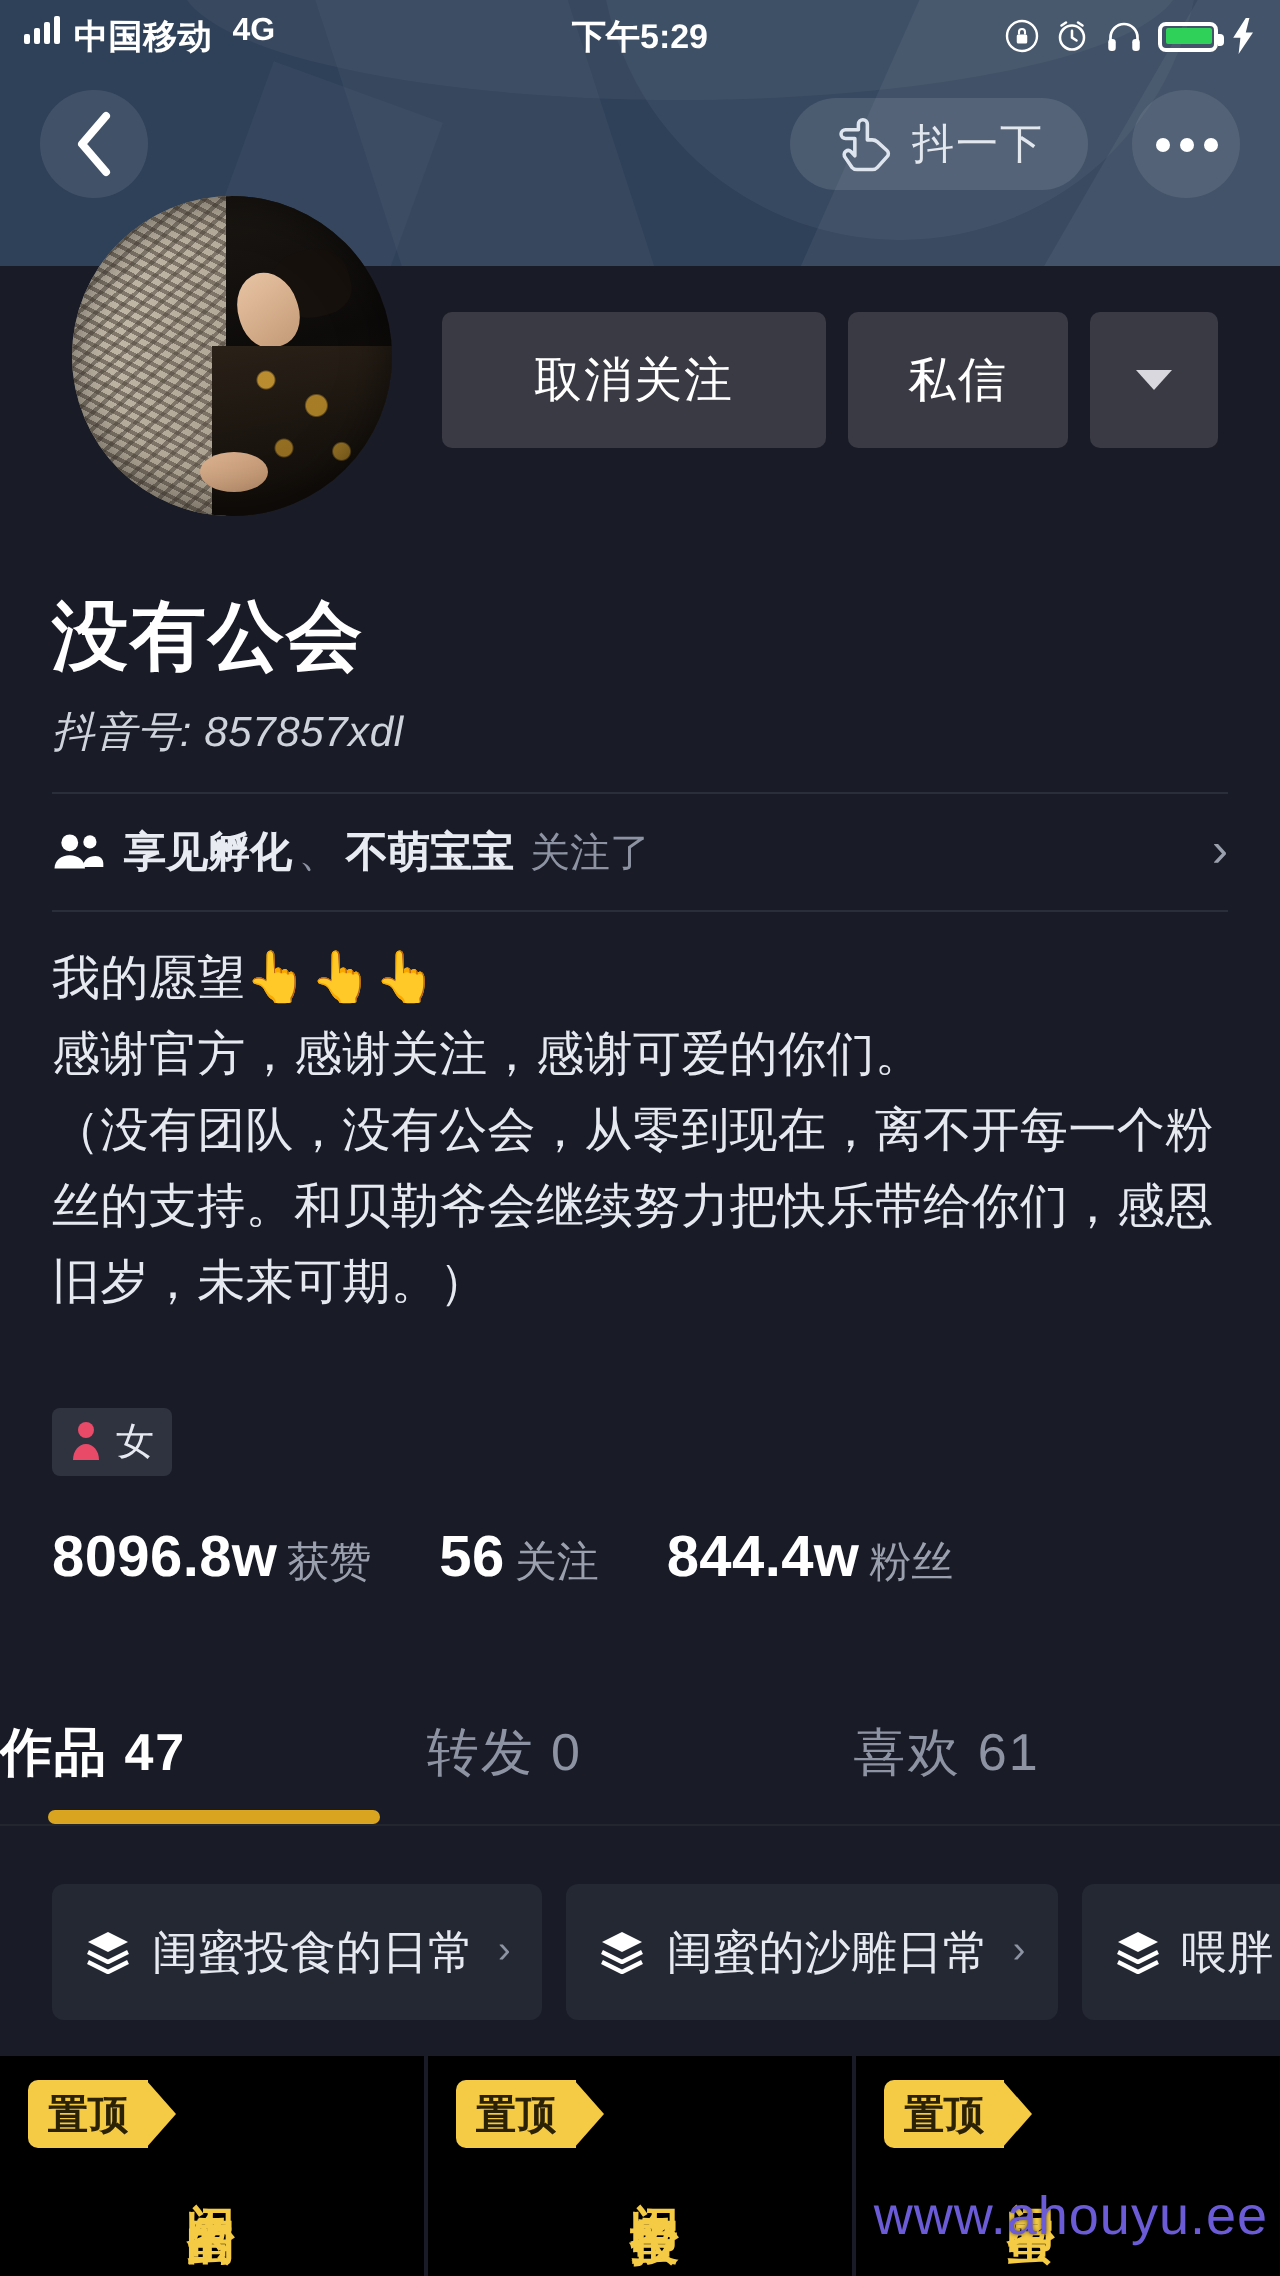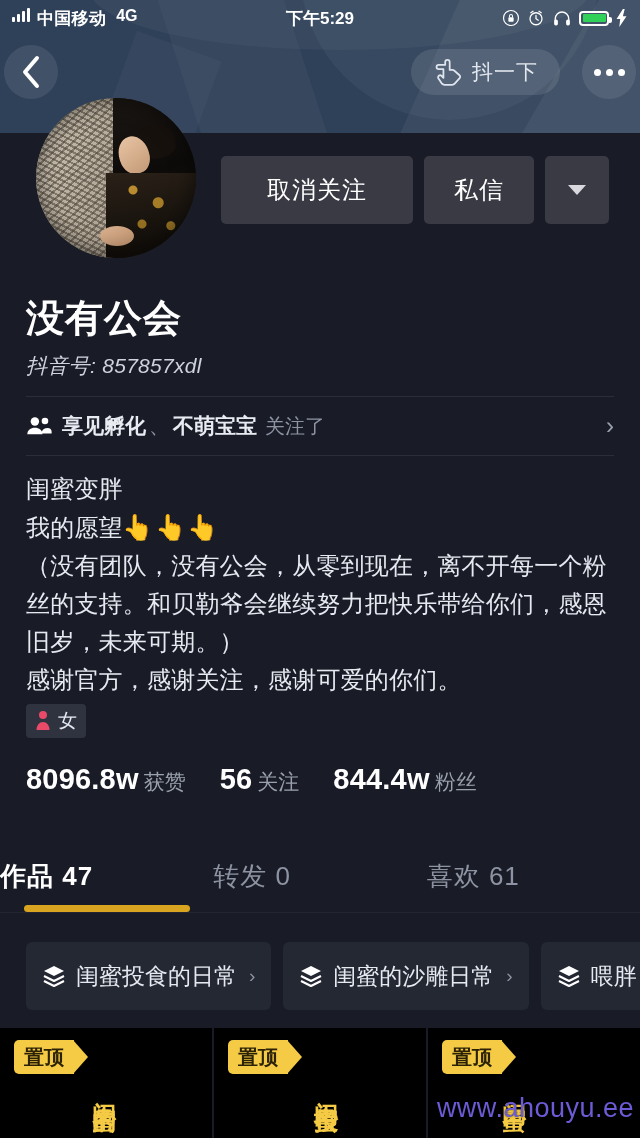--- a/index.html
+++ b/index.html
@@ -49,21 +49,21 @@
     width:30px; height:15px; border:2px solid #fff; border-radius:4px;
     position:relative; padding:1.5px;
   }
   .battery::after { content:""; position:absolute; right:-5px; top:4px;
     width:3px; height:6px; background:#fff; border-radius:0 2px 2px 0; }
   .battery > span { display:block; height:100%; width:100%; background:#30d158; border-radius:1px; }
 
   
   .navrow {
     position:absolute; left:0; top:40px; width:640px; height:64px; z-index:7;
-    display:flex; align-items:center; padding:0 4px;
+    display:flex; align-items:center; padding:0 20px;
   }
   .nav-back {
     width:54px; height:54px; border-radius:50%;
     background:rgba(255,255,255,.09);
     display:flex; align-items:center; justify-content:center;
     cursor:pointer;
   }
   .shake-btn {
     margin-left:auto; height:46px; border-radius:23px;
     background:rgba(255,255,255,.10);
@@ -358,24 +358,23 @@
     </svg>
     <span class="fr-names">
       <span>享见孵化</span><span class="fr-sep">、</span><span>不萌宝宝</span>
     </span>
     <span class="fr-tail">关注了</span>
     <span class="fr-chev">›</span>
   </div>
   <div class="divline dl-bot"></div>
 
   <div class="bio">
-    <div>闺蜜变胖</div>
     <div><span>我的愿望</span><span class="emoji">👆👆👆</span></div>
+    <div>感谢官方，感谢关注，感谢可爱的你们。</div>
     <div>（没有团队，没有公会，从零到现在，离不开每一个粉丝的支持。和贝勒爷会继续努力把快乐带给你们，感恩旧岁，未来可期。）</div>
-    <div>感谢官方，感谢关注，感谢可爱的你们。</div>
   </div>
 
   <div class="gender">
     <svg width="20" height="22" viewBox="0 0 20 22">
       <circle cx="10" cy="5" r="4" fill="#e84a68"></circle>
       <path d="M3.5 20c0-4.6 2.9-8 6.5-8s6.5 3.4 6.5 8z" fill="#e84a68"></path>
     </svg>
     <span class="glabel">女</span>
   </div>
 

